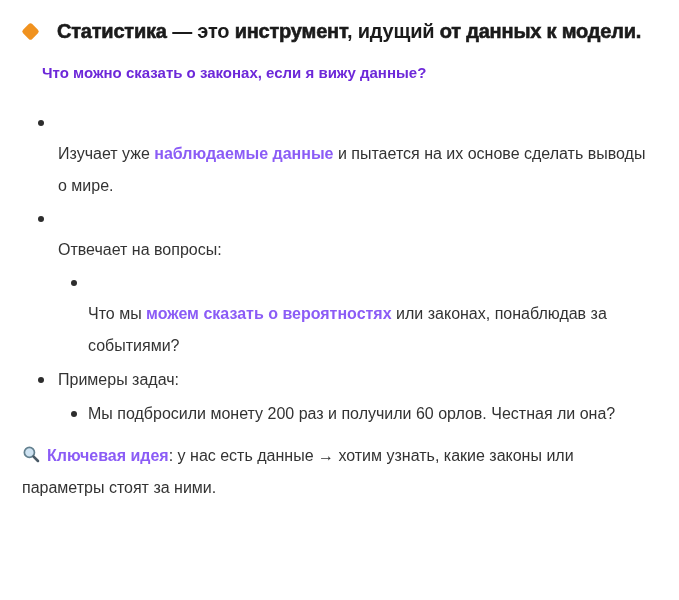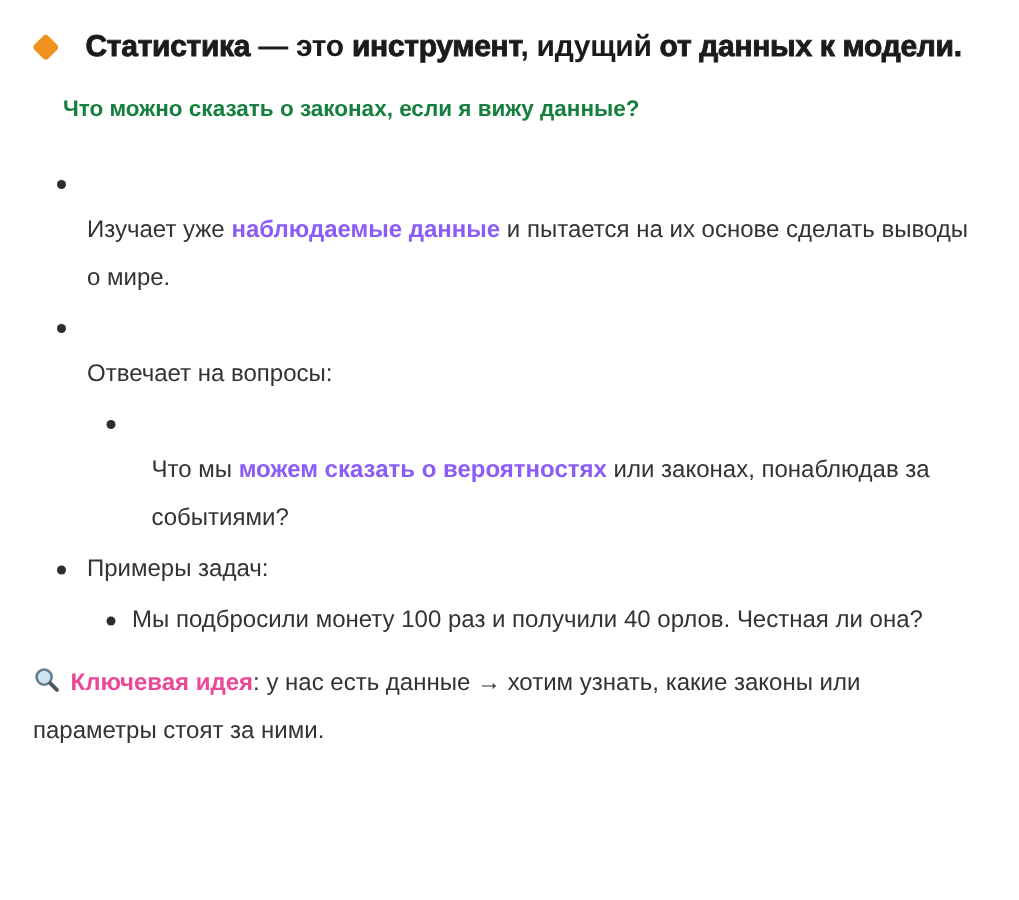--- a/index.html
+++ b/index.html
@@ -44,21 +44,21 @@
   .heading-text b {
     font-weight: 700;
     -webkit-text-stroke: 0.6px #1b1b1b;
   }
   
   .subheading {
     margin: 0 0 24px 20px;
     font-size: 15px;
     line-height: 22px;
     font-weight: 700;
-    color: #15803d;
+    color: #6d28d9;
   }
   
   .li {
     position: relative;
     line-height: 32px;
     margin-bottom: 2px;
   }
   .lvl1 { padding-left: 36px; }
   .lvl2 { padding-left: 66px; }
   .bullet {
@@ -68,28 +68,28 @@
     border-radius: 50%;
     background: #2d2d2d;
     top: 13px;
   }
   .lvl1 .bullet { left: 16px; }
   .lvl2 .bullet { left: 49px; }
   .loose .bullet { top: 12px; }
   .loose .content { padding-top: 30px; }
   .content b { font-weight: 700; color: #8b5cf6; }
   #list .li:nth-child(1) .content { max-width: 600px; }
-  #list .li:nth-child(3) .content { max-width: 520px; margin-left: 13px; }
+  #list .li:nth-child(3) .content { max-width: 520px; }
   
   .key-idea {
     margin-top: 10px;
     line-height: 32px;
     max-width: 637px;
   }
-  .key-idea b { font-weight: 700; color: #ec4899; }
+  .key-idea b { font-weight: 700; color: #8b5cf6; }
   .mag-icon {
     display: inline-block;
     width: 19px;
     height: 19px;
     margin-right: 6px;
     vertical-align: -3px;
   }
 </style>
 </head>
 <body>
@@ -115,21 +115,21 @@
       <div class="li lvl2 loose">
         <span class="bullet"></span>
         <div class="content"><span>Что мы </span><b>можем сказать о вероятностях</b><span> или законах, понаблюдав за событиями?</span></div>
       </div>
       <div class="li lvl1">
         <span class="bullet"></span>
         <div class="content"><span>Примеры задач:</span></div>
       </div>
       <div class="li lvl2">
         <span class="bullet"></span>
-        <div class="content"><span>Мы подбросили монету 100 раз и получили 40 орлов. Честная ли она?</span></div>
+        <div class="content"><span>Мы подбросили монету 200 раз и получили 60 орлов. Честная ли она?</span></div>
       </div>
     </div>
 
   <div class="key-idea">
     <span class="mag-icon"><svg viewBox="0 0 20 20" width="19" height="19">
       <circle cx="7.8" cy="7.8" r="5.3" fill="#cfe3f2" stroke="#63808f" stroke-width="1.8"></circle>
       <line x1="12.2" y1="12.2" x2="16.8" y2="16.8" stroke="#4a5a66" stroke-width="2.8" stroke-linecap="round"></line>
     </svg></span><span><b>Ключевая идея</b><span>: у нас есть данные → хотим узнать, какие законы или параметры стоят за ними.</span></span>
   </div>
 

